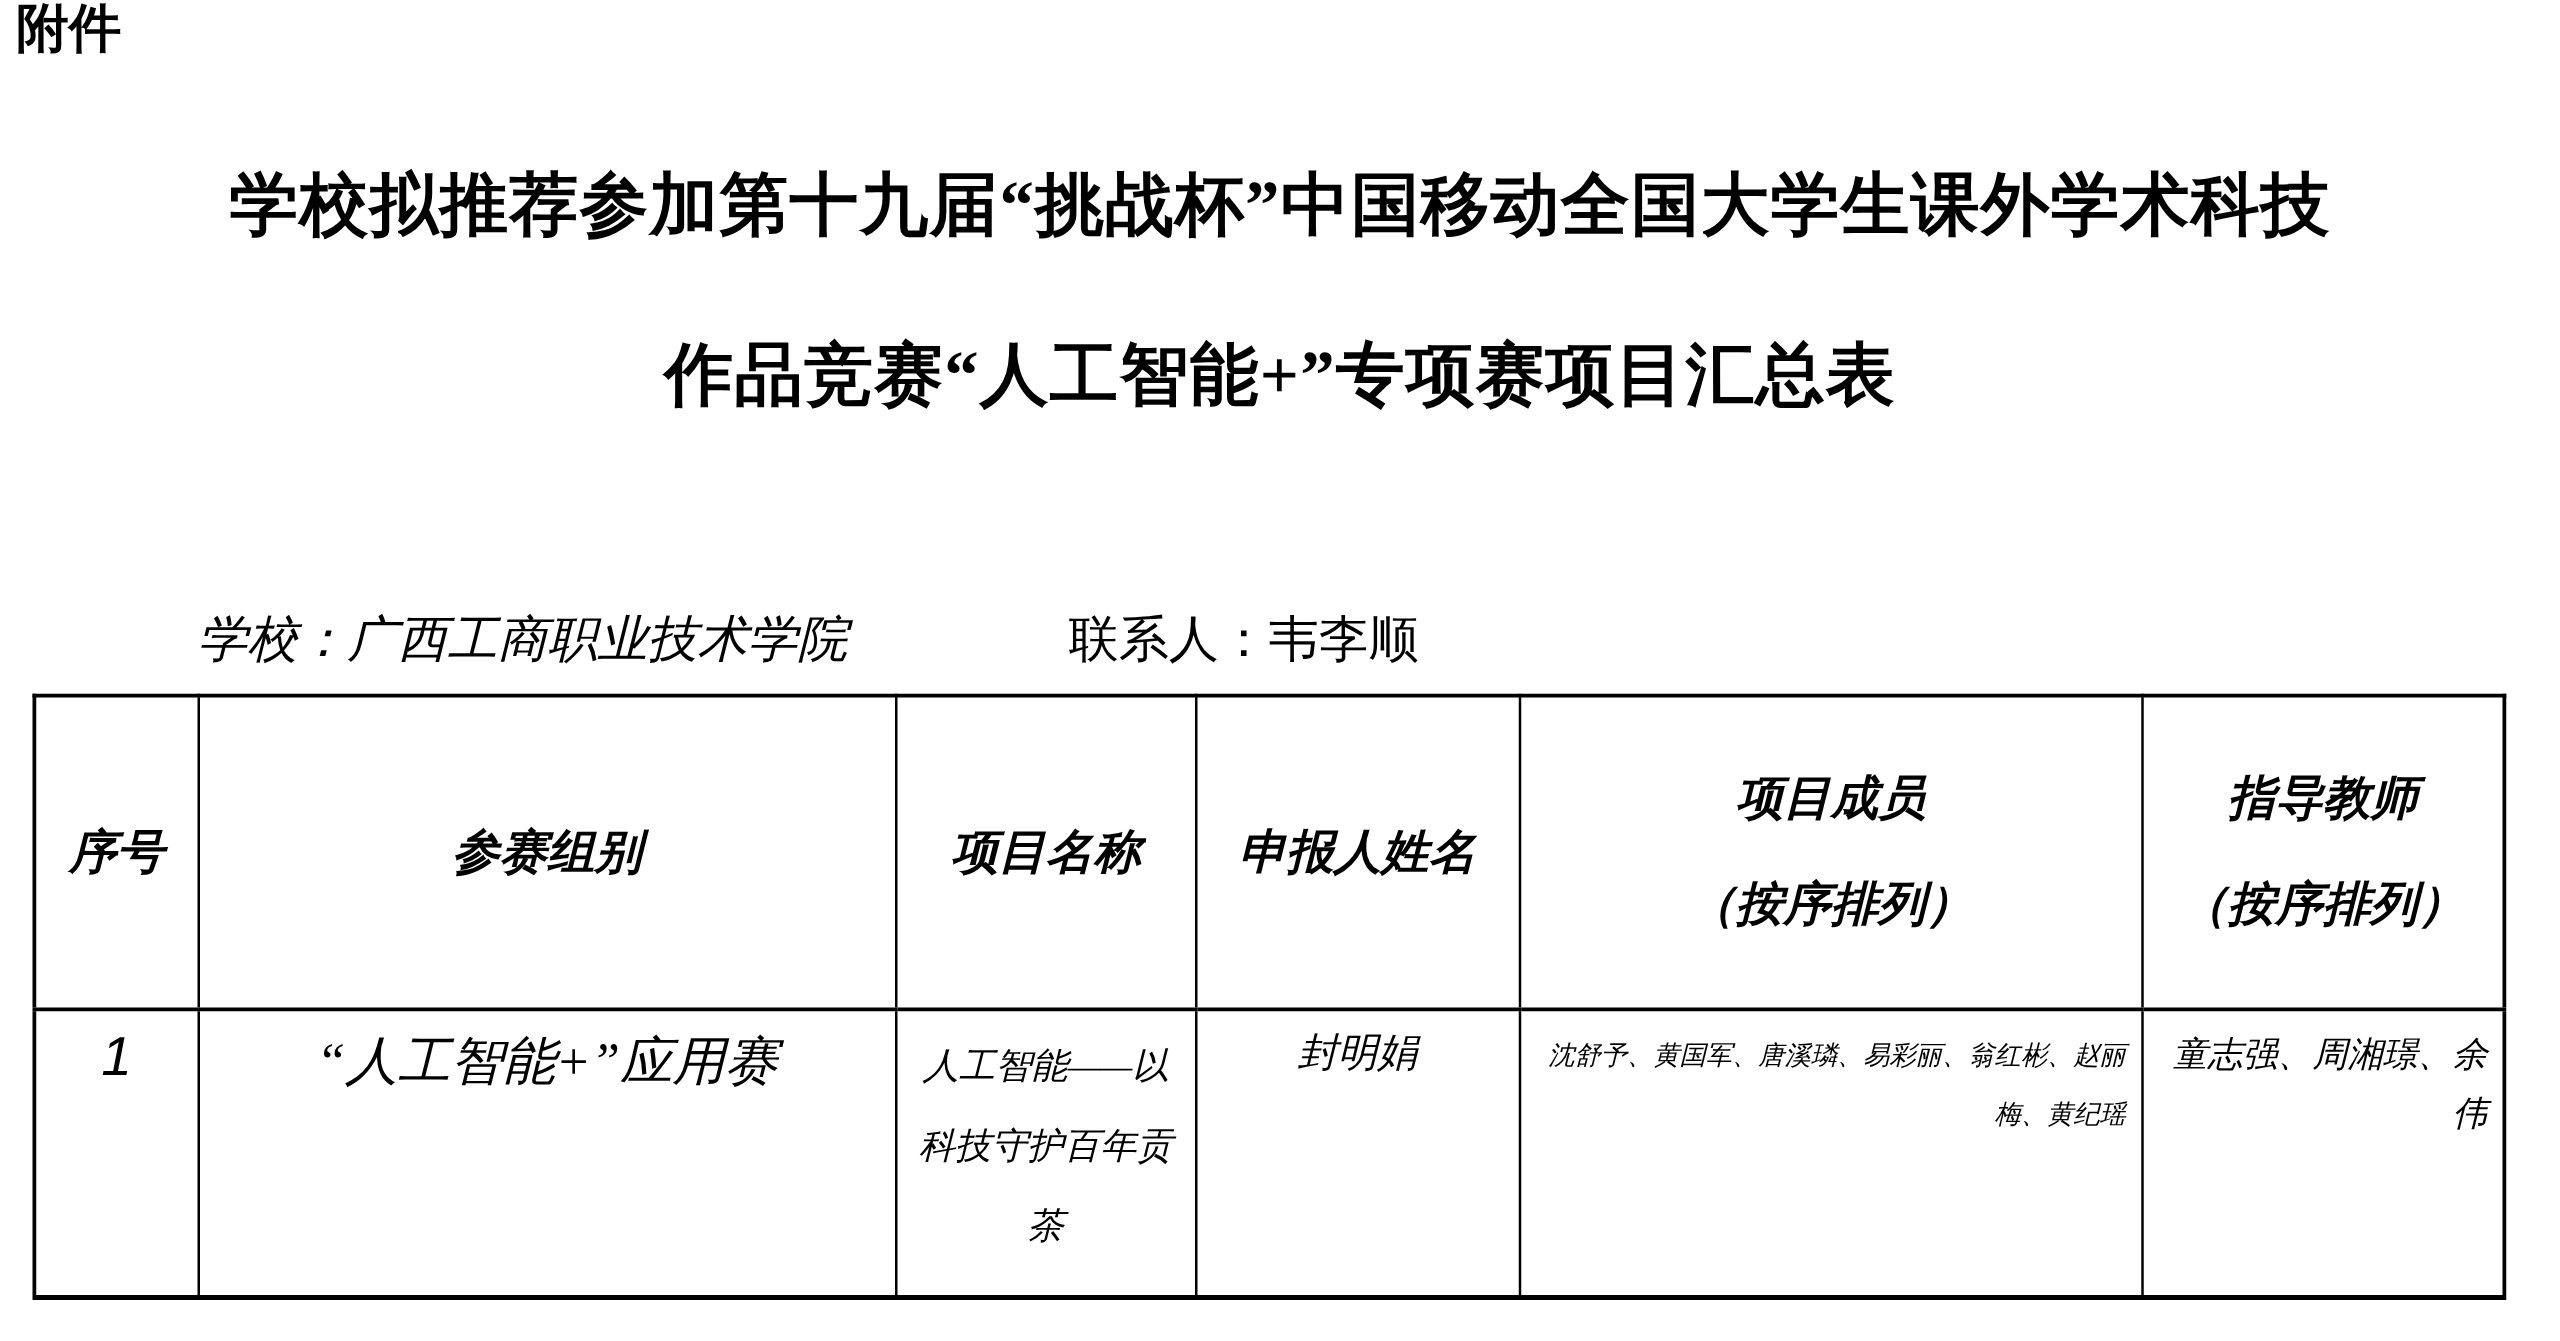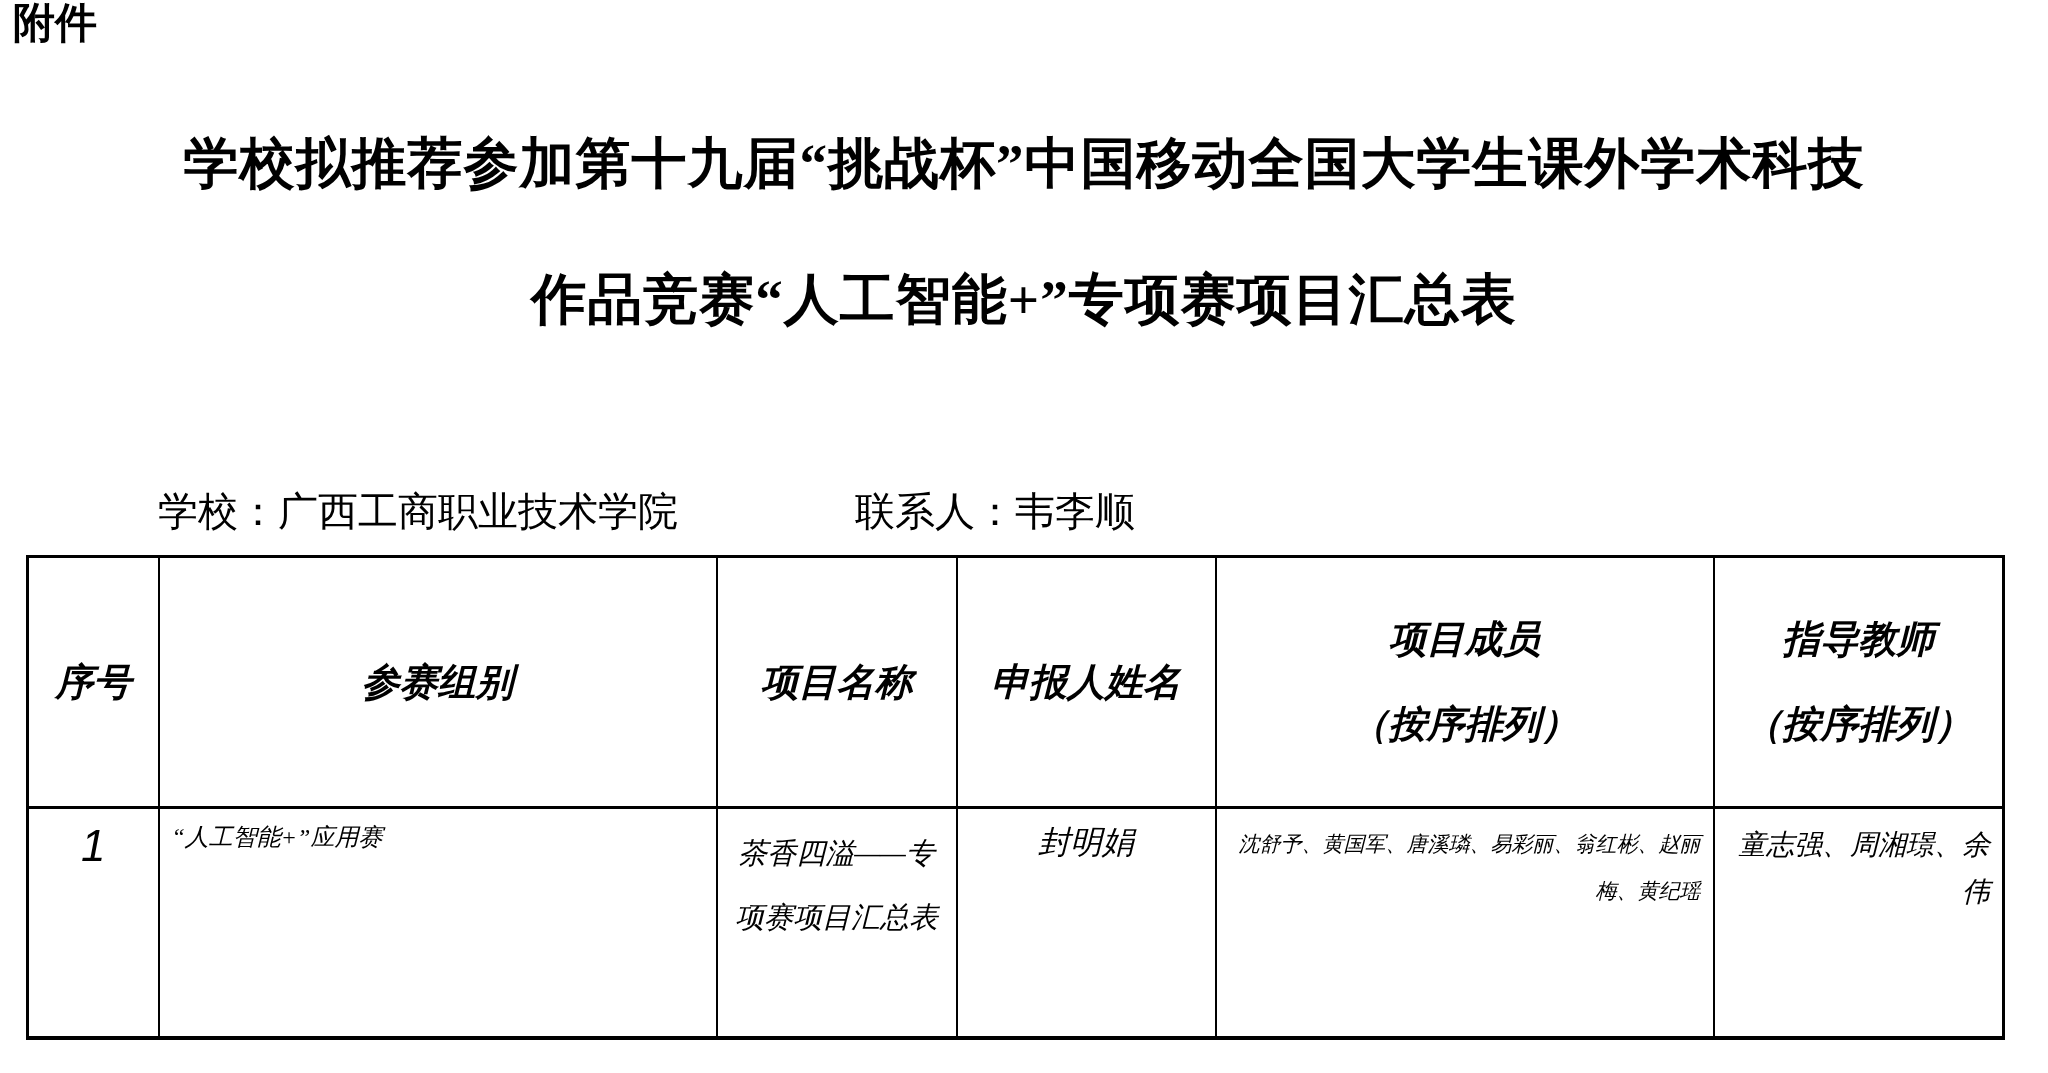--- a/index.html
+++ b/index.html
@@ -38,21 +38,21 @@
   }
   .info-row {
     position: absolute;
     top: 484px;
     left: 0;
     width: 100%;
     height: 52px;
     font-size: 40px;
   }
   .info-item { position: absolute; top: 0; white-space: nowrap; }
-  .info-school  { left: 158px; }
+  .info-school  { left: 158px; font-style: italic; }
   .info-contact { left: 855px; }
   .info-phone   { left: 1407px; }
   .phone-num {
     font-family: "Liberation Sans", "DejaVu Sans", sans-serif;
     font-size: 41px;
   }
   .summary-table {
     position: absolute;
     top: 555px;
     left: 26px;
@@ -80,21 +80,21 @@
   }
   .summary-table th div { line-height: 85px; }
   .summary-table td { vertical-align: top; }
   .c-no {
     text-align: center;
     font-family: "Liberation Sans", "DejaVu Sans", sans-serif;
     font-weight: 300;
     font-size: 44px;
     padding-top: 26px;
   }
-  .c-group     { text-align: left; font-size: 24px; padding-top: 28px; }
+  .c-group     { text-align: center; font-size: 42px; padding-top: 28px; }
   .c-pname     { text-align: center; font-size: 29px; line-height: 64px; padding-top: 6px; }
   .c-applicant { text-align: center; font-size: 32px; padding-top: 24px; }
   .c-members   { text-align: right; font-size: 21px; line-height: 47px; padding: 8px 4px 0 3px; }
   .c-advisors  { text-align: right; font-size: 28px; line-height: 47px; padding: 8px 0 0 2px; }
 </style>
 </head>
 <body>
 
 <div class="page">
 
@@ -144,21 +144,21 @@
         <th>
           <div>指导教师</div>
           <div>（按序排列）</div>
         </th>
       </tr>
     </thead>
     <tbody>
       <tr>
         <td class="c-no">1</td>
         <td class="c-group">“人工智能+”应用赛</td>
-        <td class="c-pname">茶香四溢——专项赛项目汇总表</td>
+        <td class="c-pname">人工智能——以科技守护百年贡茶</td>
         <td class="c-applicant">封明娟</td>
         <td class="c-members">沈舒予、黄国军、唐溪璘、易彩丽、翁红彬、赵丽梅、黄纪瑶</td>
         <td class="c-advisors">童志强、周湘璟、余伟</td>
       </tr>
     </tbody>
   </table>
 
 </div>
 
 </body></html>

